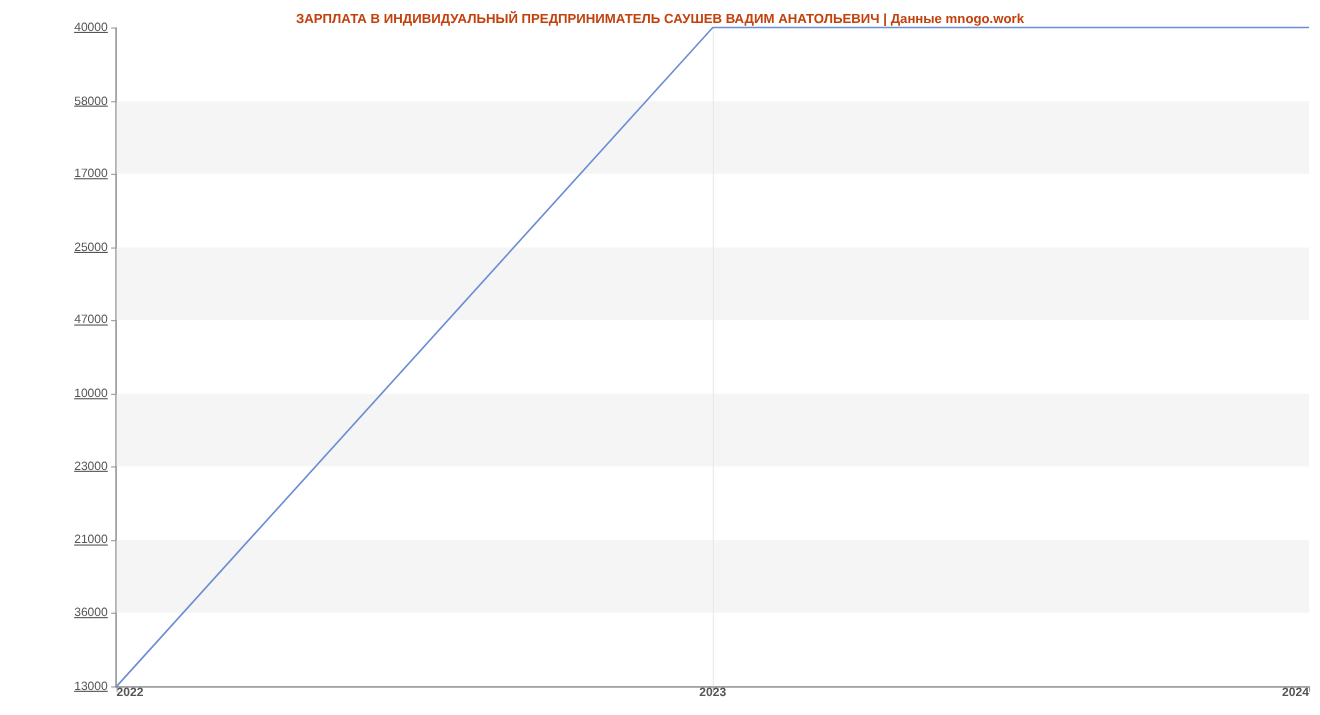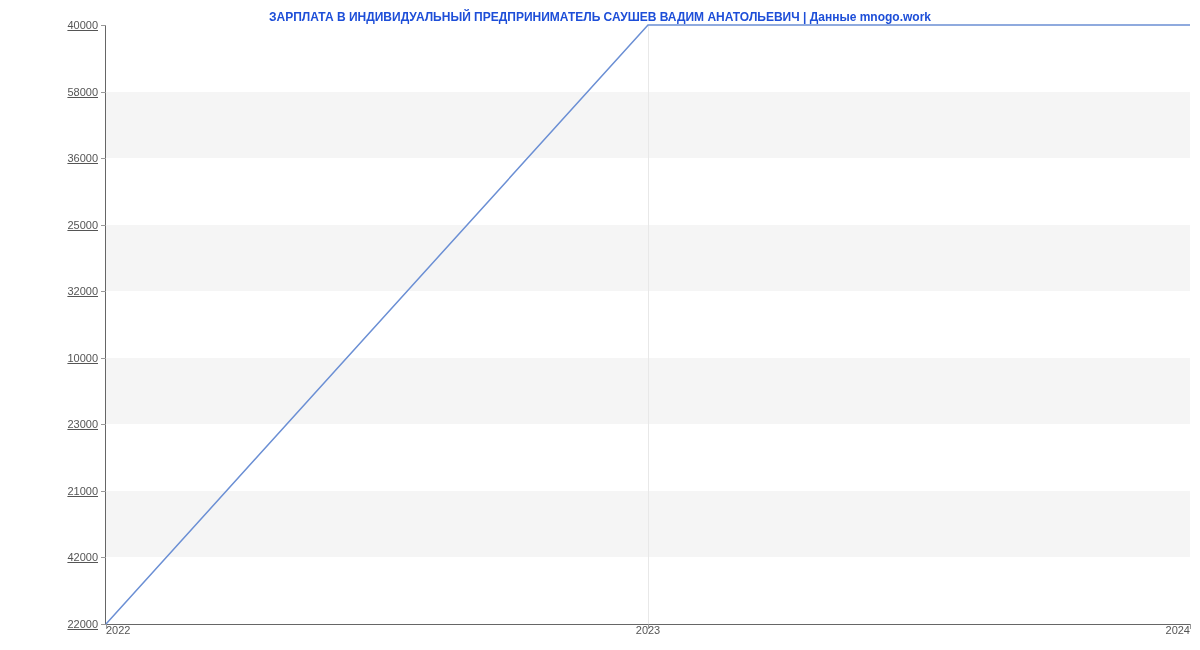--- a/index.html
+++ b/index.html
@@ -11,21 +11,21 @@
       position: relative;
     }
     .chart-title {
       position: absolute;
       top: 10px;
       left: 0;
       right: 0;
       text-align: center;
       font-size: 12px;
       font-weight: bold;
-      color: #1d4ed8;
+      color: #c2410c;
     }
     .chart-area {
       position: absolute;
       top: 25px;
       left: 105px;
       right: 10px;
       bottom: 25px;
     }
     .plot-area {
       position: absolute;
@@ -60,20 +60,21 @@
       background: #999;
     }
     .x-tick-label {
       position: absolute;
       top: 100%;
       margin-top: 0;
       font-size: 11px;
       color: #555;
       transform: translateX(-50%);
       white-space: nowrap;
+      font-weight: bold;
     }
     .x-tick-label.first { transform: translateX(0); }
     .x-tick-label.last { transform: translateX(-100%); }
     .x-tick-mark {
       position: absolute;
       top: 100%;
       width: 1px;
       height: 5px;
       background: #999;
     }
@@ -102,35 +103,35 @@
 <body>
 
 <div class="chart-title">ЗАРПЛАТА В ИНДИВИДУАЛЬНЫЙ ПРЕДПРИНИМАТЕЛЬ САУШЕВ ВАДИМ АНАТОЛЬЕВИЧ | Данные mnogo.work</div>
 
 <div class="chart-area">
   <div class="plot-area" id="plot">
       <div class="band" style="top: 77.7778%; height: 11.1111%;"></div>
       <div class="band" style="top: 55.5556%; height: 11.1111%;"></div>
       <div class="band" style="top: 33.3333%; height: 11.1111%;"></div>
       <div class="band" style="top: 11.1111%; height: 11.1111%;"></div>
-      <div class="y-tick-label" style="top: 100%;">22000</div>
+      <div class="y-tick-label" style="top: 100%;">13000</div>
       <div class="y-tick-mark" style="top: 100%;"></div>
-      <div class="y-tick-label" style="top: 88.8889%;">42000</div>
+      <div class="y-tick-label" style="top: 88.8889%;">36000</div>
       <div class="y-tick-mark" style="top: 88.8889%;"></div>
       <div class="y-tick-label" style="top: 77.7778%;">21000</div>
       <div class="y-tick-mark" style="top: 77.7778%;"></div>
       <div class="y-tick-label" style="top: 66.6667%;">23000</div>
       <div class="y-tick-mark" style="top: 66.6667%;"></div>
       <div class="y-tick-label" style="top: 55.5556%;">10000</div>
       <div class="y-tick-mark" style="top: 55.5556%;"></div>
-      <div class="y-tick-label" style="top: 44.4444%;">32000</div>
+      <div class="y-tick-label" style="top: 44.4444%;">47000</div>
       <div class="y-tick-mark" style="top: 44.4444%;"></div>
       <div class="y-tick-label" style="top: 33.3333%;">25000</div>
       <div class="y-tick-mark" style="top: 33.3333%;"></div>
-      <div class="y-tick-label" style="top: 22.2222%;">36000</div>
+      <div class="y-tick-label" style="top: 22.2222%;">17000</div>
       <div class="y-tick-mark" style="top: 22.2222%;"></div>
       <div class="y-tick-label" style="top: 11.1111%;">58000</div>
       <div class="y-tick-mark" style="top: 11.1111%;"></div>
       <div class="y-tick-label" style="top: 0%;">40000</div>
       <div class="y-tick-mark" style="top: 0%;"></div>
       <div class="x-tick-label first" style="left: 0%;">2022</div>
       <div class="x-tick-mark" style="left: 0%;"></div>
       <div class="x-tick-label" style="left: 50%; text-align: center;">2023</div>
       <div class="x-tick-mark" style="left: 50%;"></div>
       <div class="x-grid-line" style="left: 50%;"></div>

